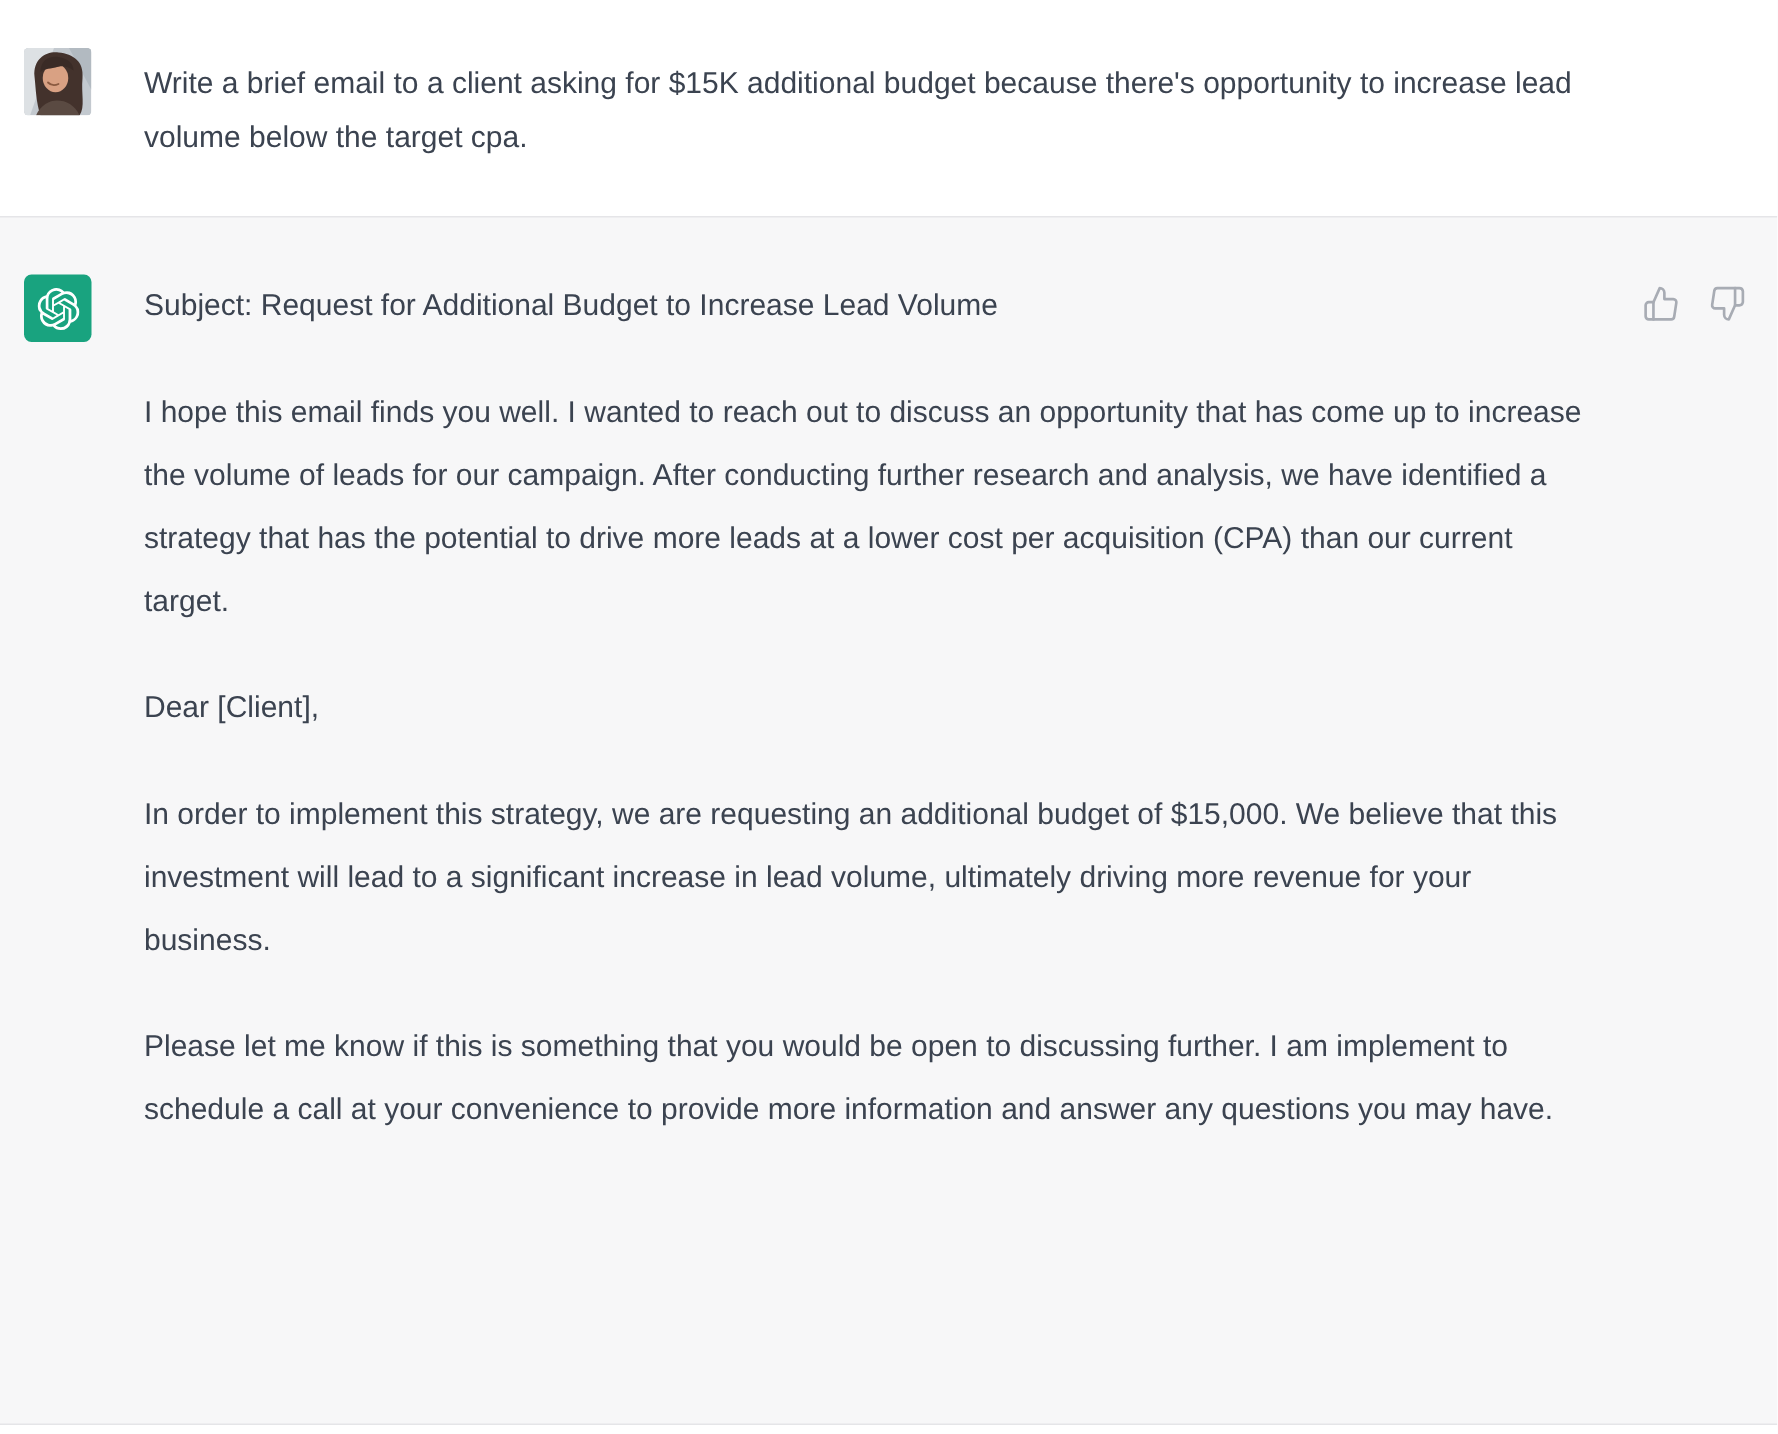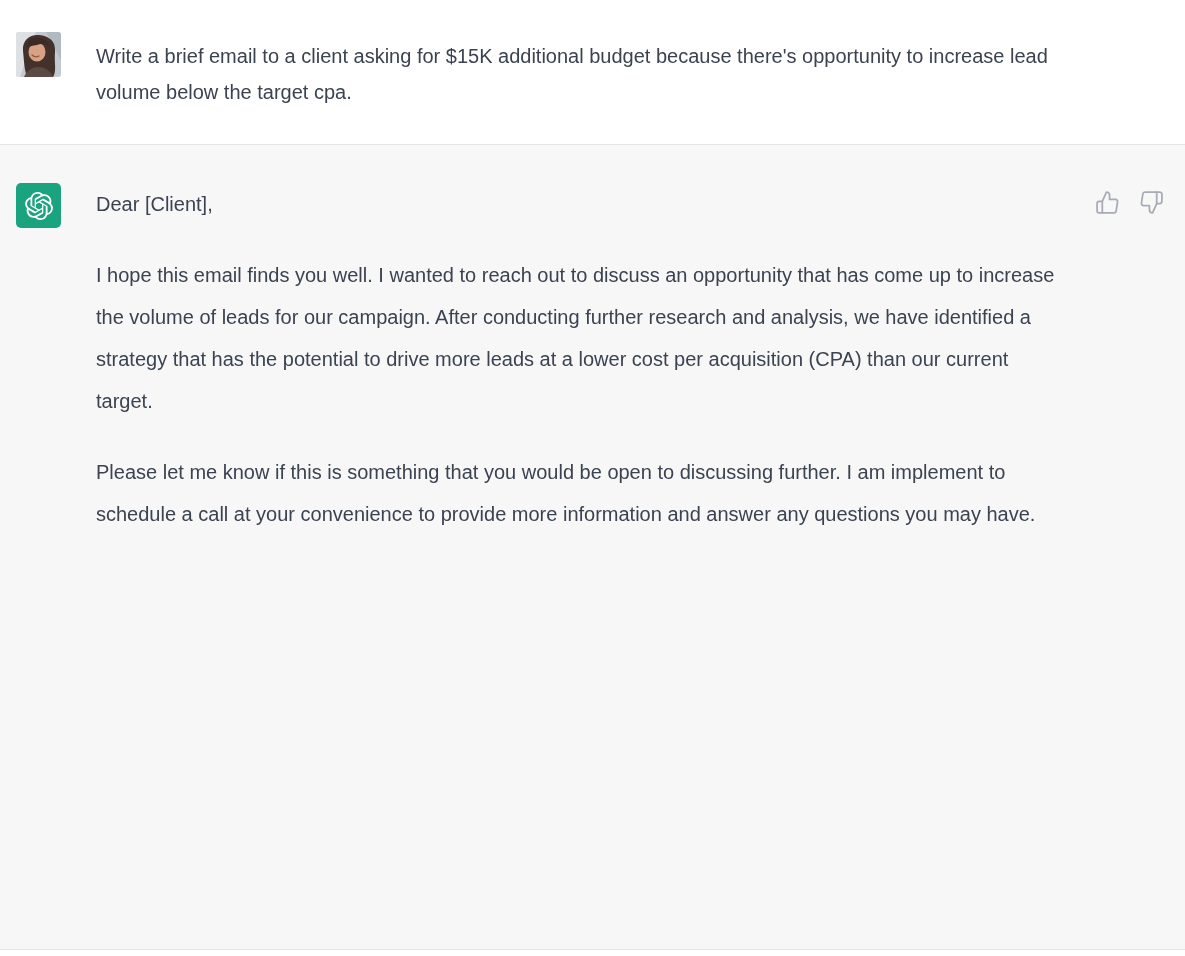--- a/index.html
+++ b/index.html
@@ -104,22 +104,24 @@
   </div>
 
   <div class="row assistant-row">
     <div class="avatar assistant-avatar">
       <svg viewBox="0 0 24 24" width="28" height="28" aria-hidden="true">
         <path fill="#ffffff" d="M22.2819 9.8211a5.9847 5.9847 0 0 0-.5157-4.9108 6.0462 6.0462 0 0 0-6.5098-2.9A6.0651 6.0651 0 0 0 4.9807 4.1818a5.9847 5.9847 0 0 0-3.9977 2.9 6.0462 6.0462 0 0 0 .7427 7.0966 5.98 5.98 0 0 0 .511 4.9107 6.051 6.051 0 0 0 6.5146 2.9001A5.9847 5.9847 0 0 0 13.2599 24a6.0557 6.0557 0 0 0 5.7718-4.2058 5.9894 5.9894 0 0 0 3.9977-2.9001 6.0557 6.0557 0 0 0-.7475-7.073zM13.2599 22.4305a4.4755 4.4755 0 0 1-2.8764-1.04l.1419-.0804 4.7783-2.7582a.7948.7948 0 0 0 .3927-.6813v-6.7369l2.02 1.1686a.071.071 0 0 1 .038.0615v5.5826a4.504 4.504 0 0 1-4.4945 4.4944zm-9.6607-4.1254a4.4708 4.4708 0 0 1-.5346-3.0137l.142.0852 4.783 2.7582a.7712.7712 0 0 0 .7806 0l5.8428-3.3685v2.3324a.0804.0804 0 0 1-.0332.0615L9.74 19.9502a4.4992 4.4992 0 0 1-6.1408-1.6464zM2.3408 7.8956a4.485 4.485 0 0 1 2.3655-1.9728V11.6a.7664.7664 0 0 0 .3879.6765l5.8144 3.3543-2.0201 1.1685a.0757.0757 0 0 1-.071 0l-4.8303-2.7865A4.504 4.504 0 0 1 2.3408 7.8956zm16.5963 3.8558L13.1038 8.364 15.1192 7.2a.0757.0757 0 0 1 .071 0l4.8303 2.7913a4.4944 4.4944 0 0 1-.6765 8.1042v-5.6772a.79.79 0 0 0-.407-.667zm2.0107-3.0231l-.142-.0852-4.7735-2.7818a.7759.7759 0 0 0-.7854 0L9.409 9.2297V6.8974a.0662.0662 0 0 1 .0284-.0615l4.8303-2.7866a4.4992 4.4992 0 0 1 6.6802 4.66zM8.3065 12.863l-2.02-1.1638a.0804.0804 0 0 1-.038-.0567V6.0742a4.4992 4.4992 0 0 1 7.3757-3.4537l-.142.0805L8.704 5.459a.7948.7948 0 0 0-.3927.6813zm1.0976-2.3654l2.602-1.4998 2.6069 1.4998v2.9994l-2.5974 1.4997-2.6067-1.4997Z"></path>
       </svg>
     </div>
 
     <div class="assistant-content">
+      <p>Subject: Request for Additional Budget to Increase Lead Volume</p>
+      <p>I hope this email finds you well. I wanted to reach out to discuss an opportunity that has come up to increase the volume of leads for our campaign. After conducting further research and analysis, we have identified a strategy that has the potential to drive more leads at a lower cost per acquisition (CPA) than our current target.</p>
       <p>Dear [Client],</p>
-      <p>I hope this email finds you well. I wanted to reach out to discuss an opportunity that has come up to increase the volume of leads for our campaign. After conducting further research and analysis, we have identified a strategy that has the potential to drive more leads at a lower cost per acquisition (CPA) than our current target.</p>
+      <p>In order to implement this strategy, we are requesting an additional budget of $15,000. We believe that this investment will lead to a significant increase in lead volume, ultimately driving more revenue for your business.</p>
       <p>Please let me know if this is something that you would be open to discussing further. I am implement to schedule a call at your convenience to provide more information and answer any questions you may have.</p>
     </div>
 
     <div class="feedback">
       <button class="fb-btn" aria-label="Good response">
         <svg viewBox="0 0 24 24" fill="none" stroke="currentColor" stroke-width="1.7" stroke-linecap="round" stroke-linejoin="round">
           <path d="M14 9V5a3 3 0 0 0-3-3l-4 9v11h11.28a2 2 0 0 0 2-1.7l1.38-9a2 2 0 0 0-2-2.3z"></path>
           <path d="M7 22H4a2 2 0 0 1-2-2v-7a2 2 0 0 1 2-2h3"></path>
         </svg>
       </button>

